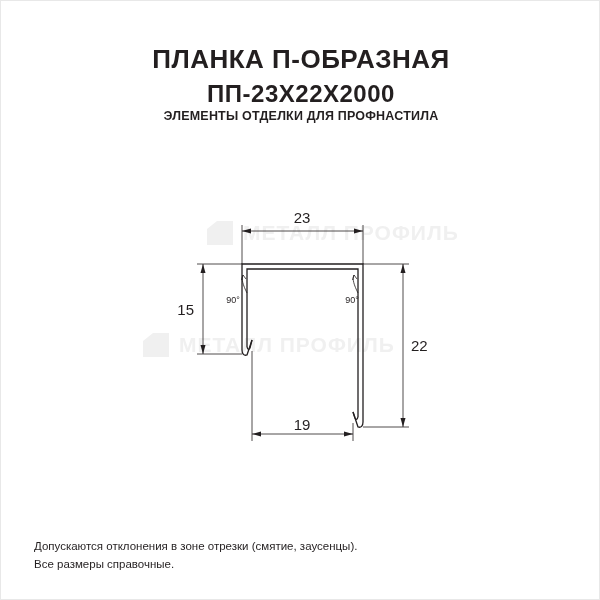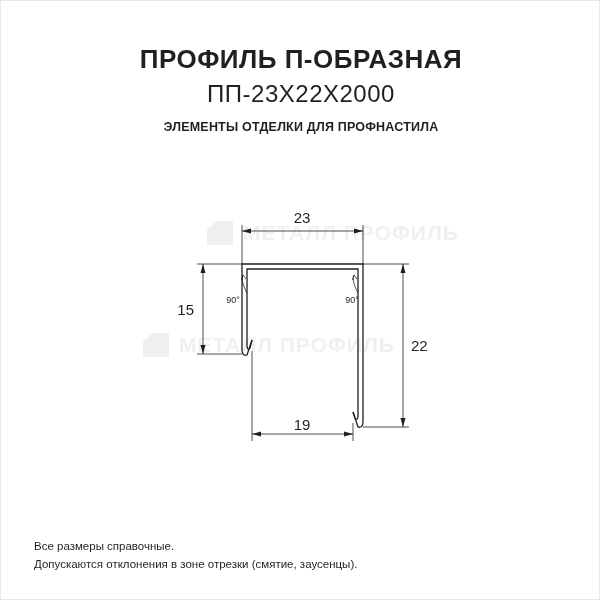--- a/index.html
+++ b/index.html
@@ -29,30 +29,29 @@
     text-align: center;
   }
   .title-1 {
     font-size: 26px;
     font-weight: bold;
     letter-spacing: 0.5px;
     line-height: 32px;
   }
   .title-2 {
     font-size: 24px;
-    font-weight: normal;
+    font-weight: bold;
     letter-spacing: 0.5px;
     line-height: 30px;
     margin-top: 4px;
   }
   .subtitle {
     font-size: 12.5px;
     font-weight: bold;
     letter-spacing: 0.2px;
-    margin-top: 11px;
   }
   .drawing {
     position: absolute;
     top: 150px;
     left: 10px;
     width: 600px;
     height: 370px;
   }
   .footer {
     position: absolute;
@@ -76,21 +75,21 @@
     letter-spacing: 1px;
   }
   .wm path, .wm rect { fill: #f0f0f0; }
 </style>
 </head>
 <body>
 
 <div class="page">
 
   <div class="header">
-    <div class="title-1">ПРОФИЛЬ П-ОБРАЗНАЯ</div>
+    <div class="title-1">ПЛАНКА П-ОБРАЗНАЯ</div>
     <div class="title-2">ПП-23Х22Х2000</div>
     <div class="subtitle">ЭЛЕМЕНТЫ ОТДЕЛКИ ДЛЯ ПРОФНАСТИЛА</div>
   </div>
 
   <div class="drawing">
     <svg width="600" height="370" viewBox="0 0 600 370">
 
       <g class="wm">
         <g transform="translate(196,70)">
           <path d="M0,8 L10,0 L26,0 L26,24 L0,24 Z"></path>
@@ -162,17 +161,17 @@
       <g stroke="#231f20" stroke-width="0.8" fill="none">
         <path d="M347,142 C343,134 341,128 343,124"></path>
         <path d="M343,124 L346,128 M343,124 L341.5,129"></path>
       </g>
       <text class="ang-label" x="341" y="152" text-anchor="middle">90°</text>
 
     </svg>
   </div>
 
   <div class="footer">
+    <div>Допускаются отклонения в зоне отрезки (смятие, заусенцы).</div>
     <div>Все размеры справочные.</div>
-    <div>Допускаются отклонения в зоне отрезки (смятие, заусенцы).</div>
   </div>
 
 </div>
 
 </body></html>

